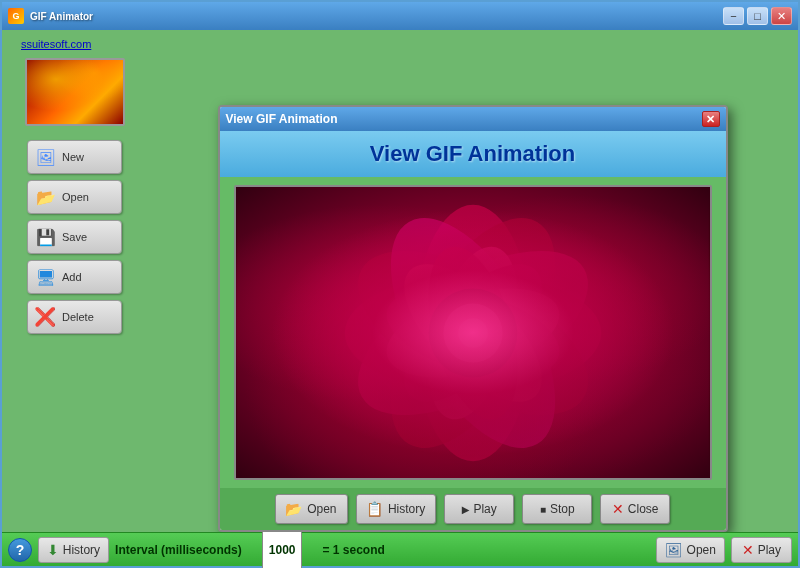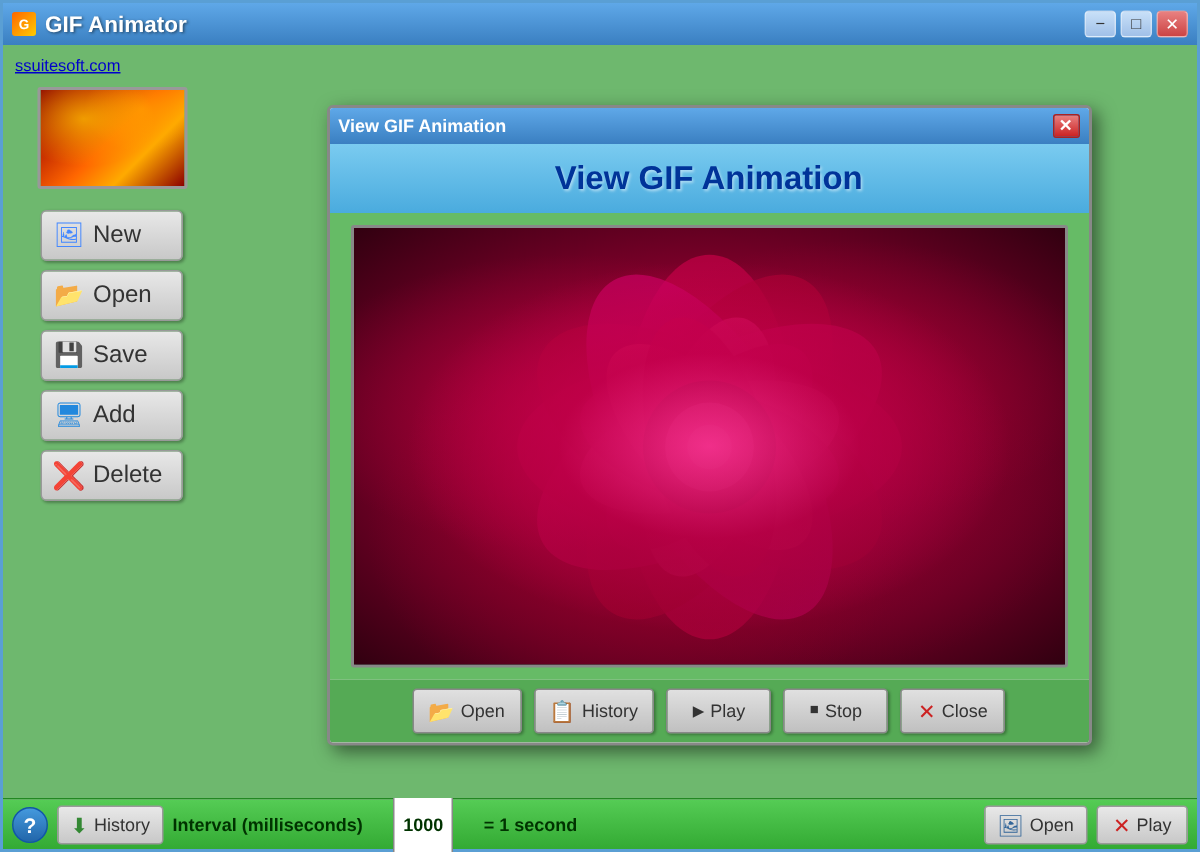--- a/index.html
+++ b/index.html
@@ -44,21 +44,21 @@
       border-radius: 2px;
       display: flex;
       align-items: center;
       justify-content: center;
       font-size: 9px;
       color: white;
       font-weight: bold;
     }
     .title-text {
       color: white;
-      font-size: 15px;
+      font-size: 10px;
       font-weight: bold;
       text-shadow: 1px 1px 2px rgba(0,0,0,0.5);
     }
     .title-controls {
       display: flex;
       gap: 3px;
     }
     .title-btn {
       width: 21px;
       height: 18px;
@@ -96,21 +96,21 @@
       flex-shrink: 0;
       gap: 2px;
     }
 
     .brand-label {
       color: #0000cc;
       font-size: 11px;
       text-decoration: underline;
       margin-bottom: 6px;
       align-self: flex-start;
-      padding-left: 8px;
+      padding-left: 19px;
     }
 
     .thumbnail-area {
       width: 100px;
       height: 68px;
       border: 2px solid #999;
       background: #8b0000;
       margin-bottom: 10px;
       overflow: hidden;
       position: relative;
@@ -148,40 +148,40 @@
       width: 20px;
       height: 20px;
       display: flex;
       align-items: center;
       justify-content: center;
       font-size: 14px;
       flex-shrink: 0;
     }
     .btn-label {
       color: #333;
-      font-size: 16px;
+      font-size: 11px;
     }
 
     
     .main-content {
       flex: 1;
       background: #6eb86e;
       position: relative;
       display: flex;
       flex-direction: column;
       padding: 8px;
     }
 
     
     .modal-overlay {
       position: absolute;
       top: 0; left: 0;
       width: 100%; height: 100%;
       display: flex;
-      align-items: center;
+      align-items: flex-end;
       justify-content: center;
       padding-top: 4px;
     }
 
     .modal {
       width: 510px;
       background: #f0f0f0;
       border: 2px solid #888;
       border-radius: 4px;
       box-shadow: 4px 4px 12px rgba(0,0,0,0.5);

